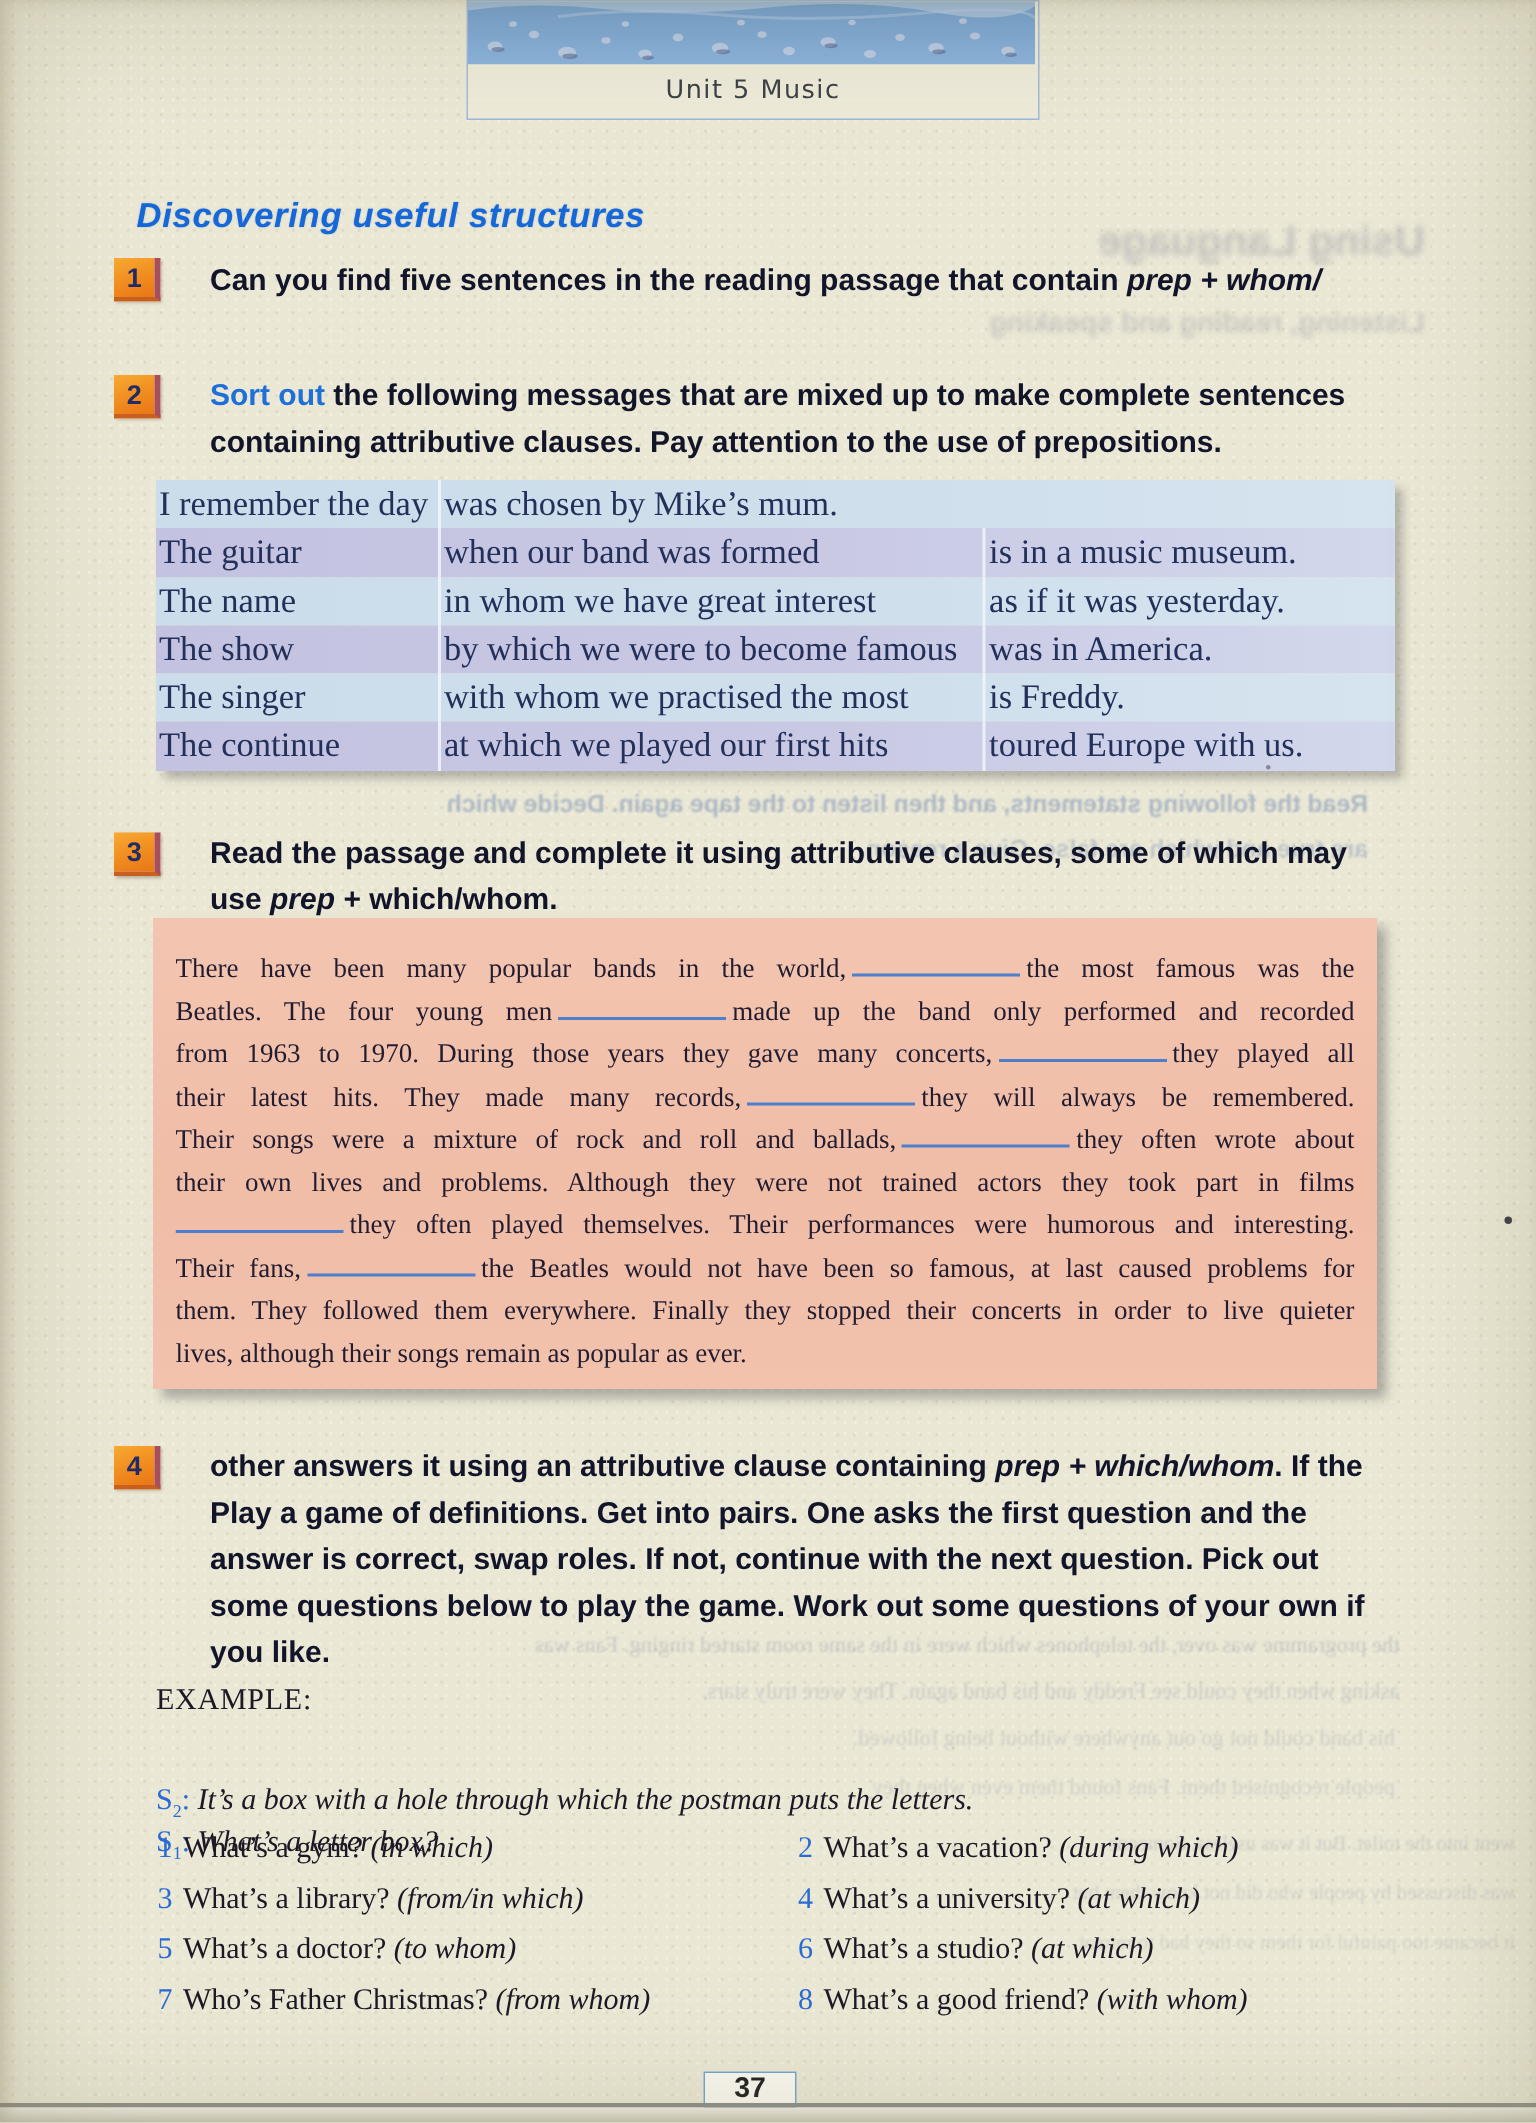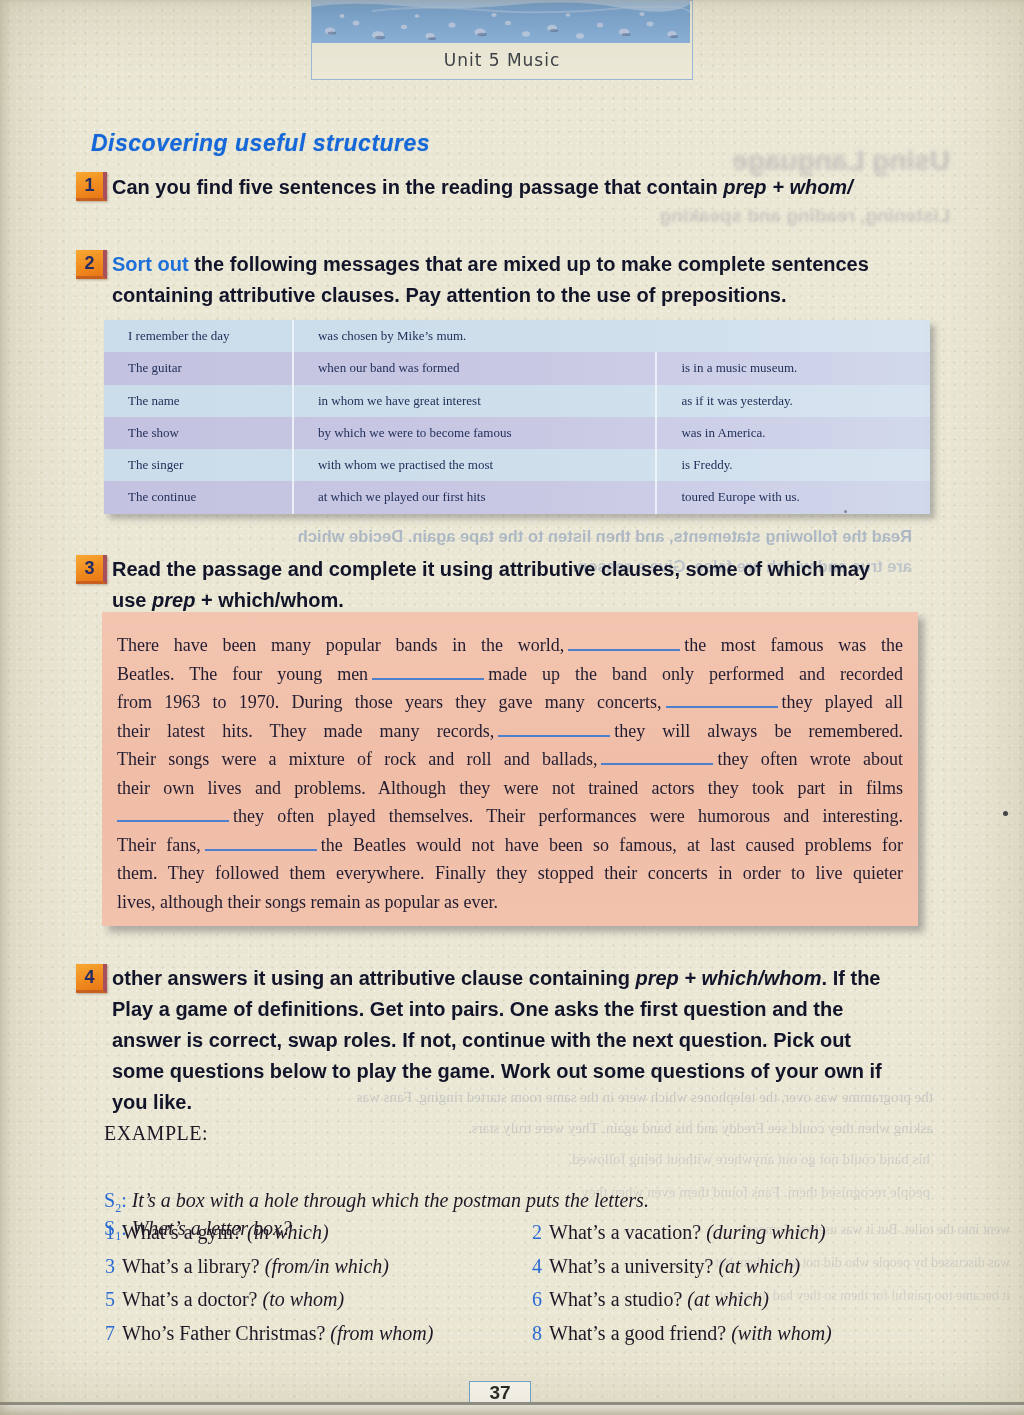--- a/index.html
+++ b/index.html
@@ -26,31 +26,31 @@
     font-style:italic;color:#1668d8;letter-spacing:.5px;
     text-shadow:0 0 1px rgba(22,104,216,.45);margin-left:12px;}
   
   .badge{position:absolute;width:27px;height:26px;text-align:center;line-height:26px;
     font-weight:bold;font-size:18px;color:#222c66;
     background:linear-gradient(160deg,#f9ab33 0%,#f08a1e 60%,#e97717 100%);
     border-right:4px solid #a84f5e;border-bottom:3px solid #c9601f;
     box-shadow:1px 1px 2px rgba(90,60,30,.35);}
   
   .exh{position:absolute;font-weight:bold;font-size:20px;color:#12142a;line-height:31px;
-    white-space:nowrap;}
+    white-space:nowrap;margin-left:28px;}
   .bi{font-style:italic;}
   .blue{color:#1e6fd8;}
   
   .sort-table{position:absolute;left:104px;top:320px;width:826px;
     box-shadow:5px 5px 6px rgba(110,110,110,.45);}
   .trow{display:flex;height:32.3px;}
   .trow.odd{background:linear-gradient(90deg,#cbdcEA 0%,#cfdfec 60%,#d6e4ef 100%);}
   .trow.even{background:linear-gradient(90deg,#c3c2e0 0%,#c9c9e4 55%,#d2d8ec 100%);}
-  .tc{font-family:"Liberation Serif","DejaVu Serif",serif;font-size:13px;color:#22305a;
-    line-height:32.3px;padding-left:24px;box-sizing:border-box;overflow:hidden;white-space:nowrap;}
+  .tc{font-family:"Liberation Serif","DejaVu Serif",serif;font-size:23px;color:#22305a;
+    line-height:32.3px;padding-left:2px;box-sizing:border-box;overflow:hidden;white-space:nowrap;}
   .tc1{width:23%;border-right:2px solid rgba(240,246,252,.85);}
   .tc2{width:44%;border-right:2px solid rgba(240,246,252,.85);}
   .tc3{width:33%;}
   
   .passage{position:absolute;left:102px;top:612px;width:816px;height:314px;box-sizing:border-box;
     padding:19px 15px 0 15px;
     background:linear-gradient(180deg,#f3c5b0 0%,#f0bda7 55%,#f2c2ac 100%);
     box-shadow:6px 6px 7px rgba(110,110,110,.5);
     font-family:Liberation Serif, serif;font-size:18px;color:#221c30;}
   .pline{line-height:28.5px;text-align:justify;text-align-last:justify;height:28.5px;overflow:hidden;}

